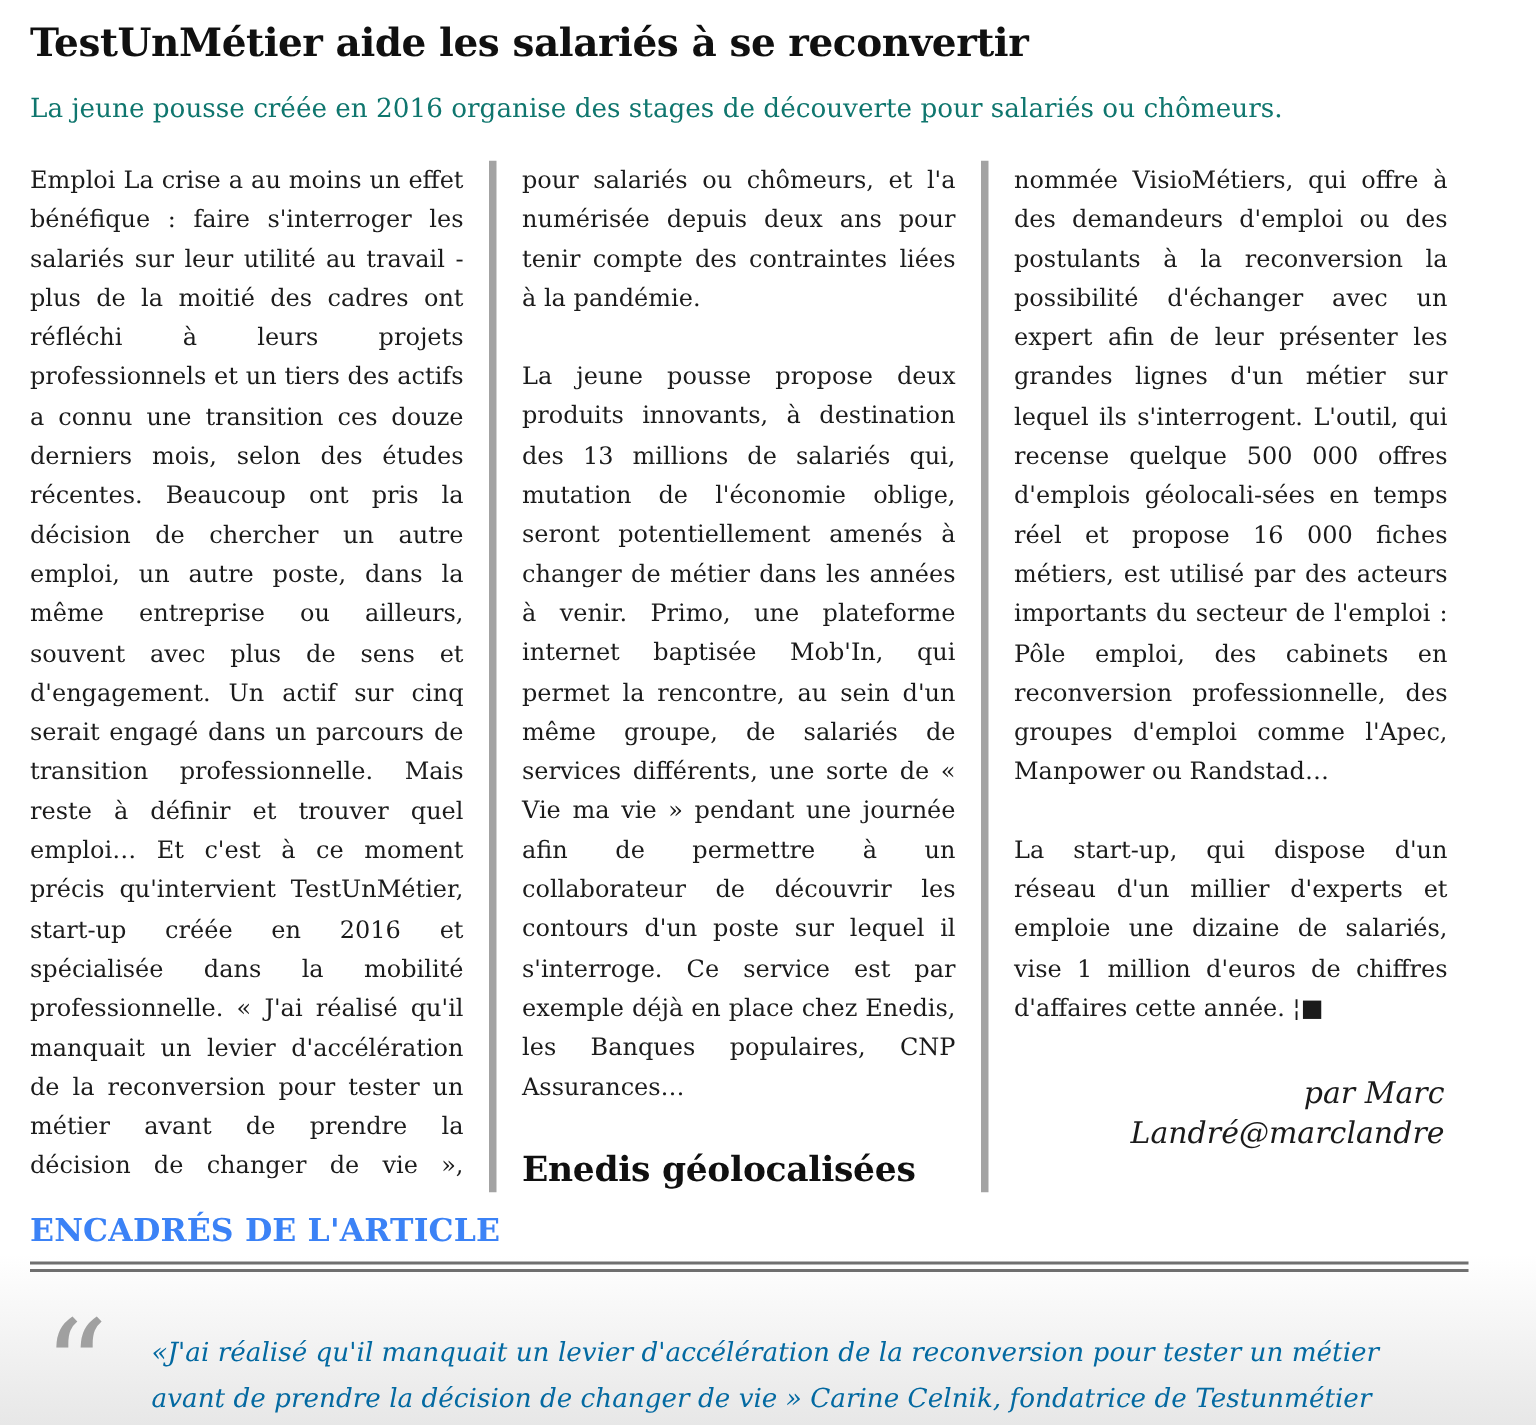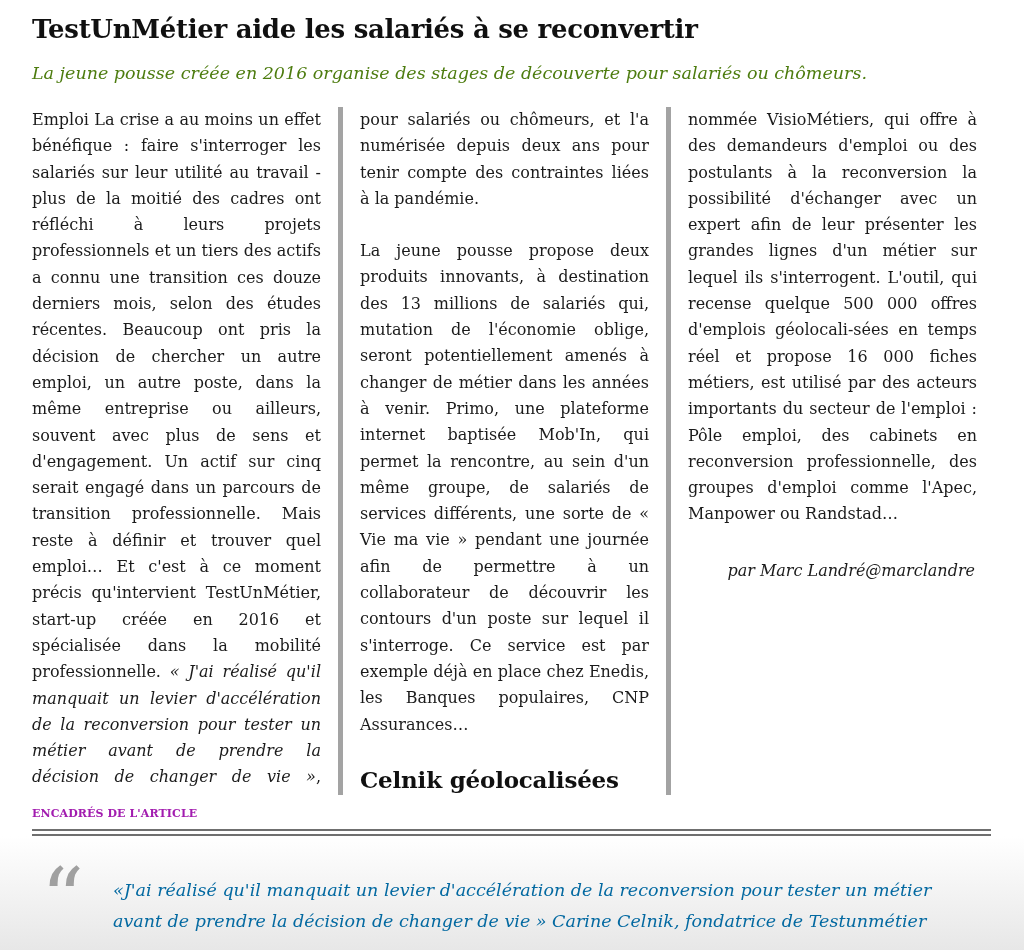--- a/index.html
+++ b/index.html
@@ -4,36 +4,35 @@
 <style>
   html, body { margin: 0; padding: 0; }
   body {
     width: 1024px;
     height: 950px;
     background: linear-gradient(180deg, #ffffff 0%, #ffffff 88%, #e7e7e7 100%);
     font-family: "DejaVu Serif", serif;
     color: #1b1b1b;
     overflow: hidden;
   }
-  .page { padding: 10px 21px 0 20px; margin-left: 12px; }
+  .page { padding: 10px 21px 0 20px; }
 
   h1.title {
     font-size: 26px;
     font-weight: 700;
     letter-spacing: -0.3px;
     color: #101010;
     margin: 2px 0 14px 0;
     line-height: 34px;
   }
   p.subtitle {
-    font-style: italic;
     font-size: 17.5px;
     margin: 0 0 21px 0;
     line-height: 26px;
-    color: #4d7c0f;
+    color: #0f766e;
   }
 
   .columns {
     display: flex;
     height: 688px;
     overflow: hidden;
   }
   .col {
     width: 289px;
     flex: 0 0 289px;
@@ -43,41 +42,41 @@
   .col + .col {
     border-left: 5px solid #a3a3a3;
     margin-left: 17px;
     padding-left: 17px;
   }
   .para {
     margin: 0 0 26px 0;
     text-align: justify;
   }
   .seg-bold { font-weight: 400; }
-  .seg-italic { font-style: italic; }
+  .seg-italic { }
 
   h2.section-heading {
     font-size: 23px;
     font-weight: 600;
     letter-spacing: -0.2px;
     margin: 27px 0 13px 0;
     line-height: 30px;
     color: #101010;
   }
   p.byline {
     text-align: right;
     font-style: italic;
-    font-size: 16px;
+    font-size: 20px;
     margin: 30px 2px 0 0;
   }
 
   .kicker {
     font-weight: 700;
-    font-size: 11px;
-    color: #a21caf;
+    font-size: 21px;
+    color: #3b82f6;
     margin: 12px 0 9px 0;
     letter-spacing: 0.1px;
   }
   .double-rule {
     width: 959px;
     height: 3px;
     border-top: 2px solid #6f6f6f;
     border-bottom: 2px solid #6f6f6f;
   }
 
@@ -114,24 +113,25 @@
     <p class="subtitle">La jeune pousse créée en 2016 organise des stages de découverte pour salariés ou chômeurs.</p>
   </header>
 
   <main class="columns">
     <div class="col">
         <p class="para"><span class="seg-bold">Emploi</span><span> La crise a au moins un effet bénéfique : faire s'interroger les salariés sur leur utilité au travail - plus de la moitié des cadres ont réfléchi à leurs projets professionnels et un tiers des actifs a connu une transition ces douze derniers mois, selon des études récentes. Beaucoup ont pris la décision de chercher un autre emploi, un autre poste, dans la même entreprise ou ailleurs, souvent avec plus de sens et d'engagement. Un actif sur cinq serait engagé dans un parcours de transition professionnelle. Mais reste à définir et trouver quel emploi… Et c'est à ce moment précis qu'intervient TestUnMétier, start-up créée en 2016 et spécialisée dans la mobilité professionnelle. </span><span class="seg-italic">« J'ai réalisé qu'il manquait un levier d'accélération de la reconversion pour tester un métier avant de prendre la décision de changer de vie »</span><span>, justifie Carine Celnik, sa fondatrice, qui a bâti son offre sur le modèle des stages en entreprise de collégiens de troisième, mais</span></p>
       </div>
     <div class="col">
         <p class="para"><span>pour salariés ou chômeurs, et l'a numérisée depuis deux ans pour tenir compte des contraintes liées à la pandémie.</span></p>
         <p class="para"><span>La jeune pousse propose deux produits innovants, à destination des 13 millions de salariés qui, mutation de l'économie oblige, seront potentiellement amenés à changer de métier dans les années à venir. Primo, une plateforme internet baptisée Mob'In, qui permet la rencontre, au sein d'un même groupe, de salariés de services différents, une sorte de « Vie ma vie » pendant une journée afin de permettre à un collaborateur de découvrir les contours d'un poste sur lequel il s'interroge. Ce service est par exemple déjà en place chez Enedis, les Banques populaires, CNP Assurances…</span></p>
-        <h2 class="section-heading">Celnik géolocalisées</h2>
+        <h2 class="section-heading">Enedis géolocalisées</h2>
       </div>
     <div class="col">
         <p class="para"><span>nommée VisioMétiers, qui offre à des demandeurs d'emploi ou des postulants à la reconversion la possibilité d'échanger avec un expert afin de leur présenter les grandes lignes d'un métier sur lequel ils s'interrogent. L'outil, qui recense quelque 500 000 offres d'emplois géolocali-sées en temps réel et propose 16 000 fiches métiers, est utilisé par des acteurs importants du secteur de l'emploi : Pôle emploi, des cabinets en reconversion professionnelle, des groupes d'emploi comme l'Apec, Manpower ou Randstad…</span></p>
+        <p class="para"><span>La start-up, qui dispose d'un réseau d'un millier d'experts et emploie une dizaine de salariés, vise 1 million d'euros de chiffres d'affaires cette année. ¦■</span></p>
         <p class="byline">par Marc Landré@marclandre</p>
       </div>
   </main>
 
   <div class="kicker">ENCADRÉS DE L'ARTICLE</div>
 
   <div class="double-rule"></div>
 
   <figure class="pullquote">
     <span class="quote-glyph">“</span>

